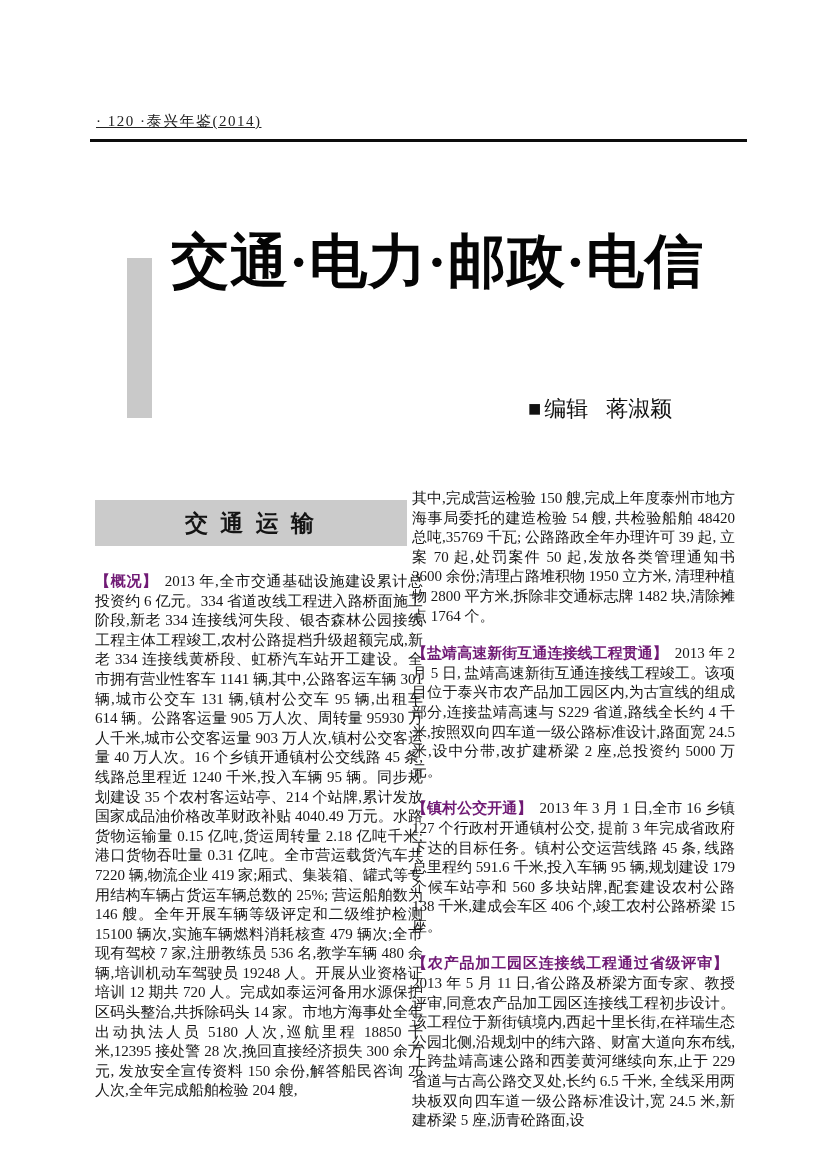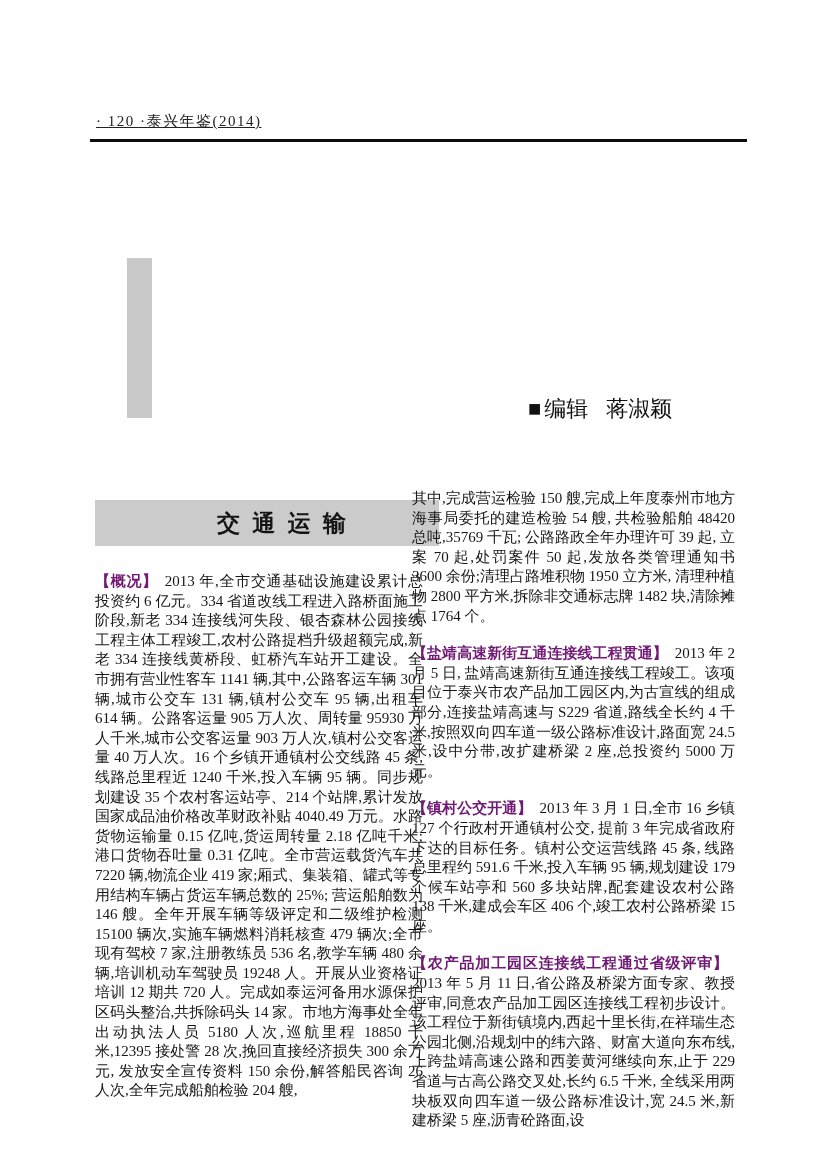--- a/index.html
+++ b/index.html
@@ -68,21 +68,20 @@
     height: 46px;
     background: #cbcbcb;
     display: flex;
     align-items: center;
     justify-content: center;
     font-family: "Liberation Sans", "DejaVu Sans", sans-serif;
     font-weight: bold;
     font-size: 23px;
     letter-spacing: 3px;
     color: #141414;
-    padding-left: 32px;
   }
   .col {
     position: absolute;
     text-align: justify;
     font-size: 15px;
     line-height: 19.6px;
     color: #161616;
   }
   .col-left { left: 95px;  top: 571px; width: 328px; }
   .col-right { left: 412px; top: 489px; width: 323px; }
@@ -99,20 +98,21 @@
 <body>
 
 <div class="page">
 
   <div class="running-header">· 120 ·泰兴年鉴(2014)</div>
 
   <div class="header-rule"></div>
 
   <div class="accent-bar"></div>
 
+  <div class="chapter-title">交通·电力·邮政·电信</div>
 
   <div class="editor-line">
     <span class="editor-marker">■</span><span class="editor-label">编辑</span><span>蒋淑颖</span>
   </div>
 
   <div class="section-box">交 通 运 输</div>
 
   <div class="col col-left">
     <p>
       <span class="para-head">【概况】</span><span>2013 年,全市交通基础设施建设累计总投资约 6 亿元。334 省道改线工程进入路桥面施工阶段,新老 334 连接线河失段、银杏森林公园接线工程主体工程竣工,农村公路提档升级超额完成,新老 334 连接线黄桥段、虹桥汽车站开工建设。全市拥有营业性客车 1141 辆,其中,公路客运车辆 301 辆,城市公交车 131 辆,镇村公交车 95 辆,出租车 614 辆。公路客运量 905 万人次、周转量 95930 万人千米,城市公交客运量 903 万人次,镇村公交客运量 40 万人次。16 个乡镇开通镇村公交线路 45 条,线路总里程近 1240 千米,投入车辆 95 辆。同步规划建设 35 个农村客运站亭、214 个站牌,累计发放国家成品油价格改革财政补贴 4040.49 万元。水路货物运输量 0.15 亿吨,货运周转量 2.18 亿吨千米;港口货物吞吐量 0.31 亿吨。全市营运载货汽车共 7220 辆,物流企业 419 家;厢式、集装箱、罐式等专用结构车辆占货运车辆总数的 25%; 营运船舶数为 146 艘。全年开展车辆等级评定和二级维护检测 15100 辆次,实施车辆燃料消耗核查 479 辆次;全市现有驾校 7 家,注册教练员 536 名,教学车辆 480 余辆,培训机动车驾驶员 19248 人。开展从业资格证培训 12 期共 720 人。完成如泰运河备用水源保护区码头整治,共拆除码头 14 家。市地方海事处全年出动执法人员 5180 人次,巡航里程 18850 千米,12395 接处警 28 次,挽回直接经济损失 300 余万元, 发放安全宣传资料 150 余份,解答船民咨询 26 人次,全年完成船舶检验 204 艘,</span>

